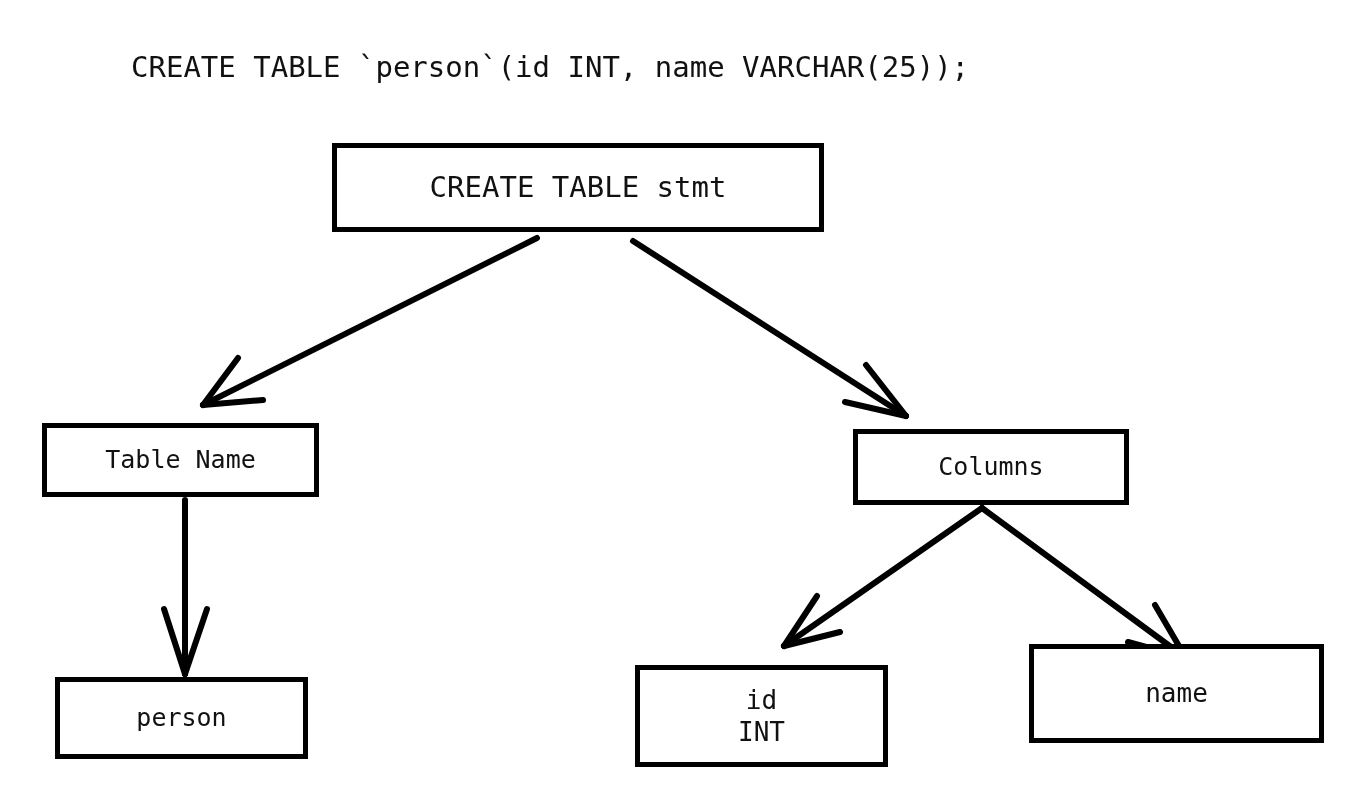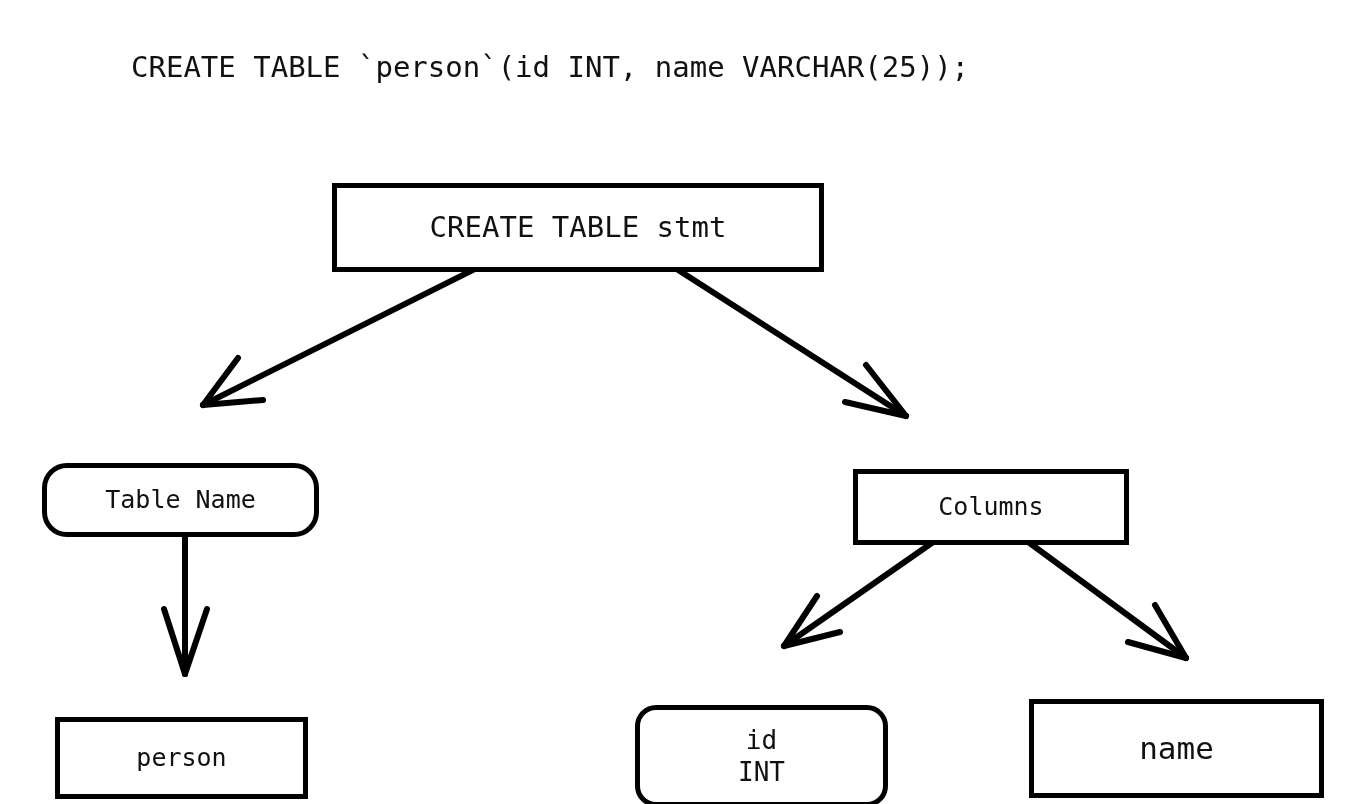--- a/index.html
+++ b/index.html
@@ -42,34 +42,33 @@
     box-sizing: border-box;
     background: #ffffff;
     border: 5px solid #000000;
     display: flex;
     flex-direction: column;
     align-items: center;
     justify-content: center;
     font-family: "DejaVu Sans Mono", monospace;
     color: #111111;
     z-index: 2;
-    margin-top: 40px;
   }
   .node .line {
     white-space: pre;
     text-align: center;
     line-height: 1.25;
   }
   
   #node-root   { left: 332px; top: 143px;  width: 492px; height: 89px;  font-size: 29px; }
-  #node-tname  { left: 42px;  top: 423px;  width: 277px; height: 74px;  font-size: 25px; border-radius: 25px; }
+  #node-tname  { left: 42px;  top: 423px;  width: 277px; height: 74px;  font-size: 25px; }
   #node-cols   { left: 853px; top: 429px;  width: 276px; height: 76px;  font-size: 25px; }
   #node-person { left: 55px;  top: 677px;  width: 253px; height: 82px;  font-size: 25px; }
-  #node-id     { left: 635px; top: 665px;  width: 253px; height: 102px; font-size: 26px; border-radius: 21px; }
-  #node-name   { left: 1029px;top: 659px;  width: 295px; height: 99px;  font-size: 31px; }
+  #node-id     { left: 635px; top: 665px;  width: 253px; height: 102px; font-size: 26px; }
+  #node-name   { left: 1029px;top: 644px;  width: 295px; height: 99px;  font-size: 26px; }
 </style>
 </head>
 <body>
 
 <div id="canvas">
 
   <div class="sql-title">CREATE TABLE `person`(id INT, name VARCHAR(25));</div>
 
   <svg id="arrow-layer" viewBox="0 0 1362 804" xmlns="http://www.w3.org/2000/svg">
 

